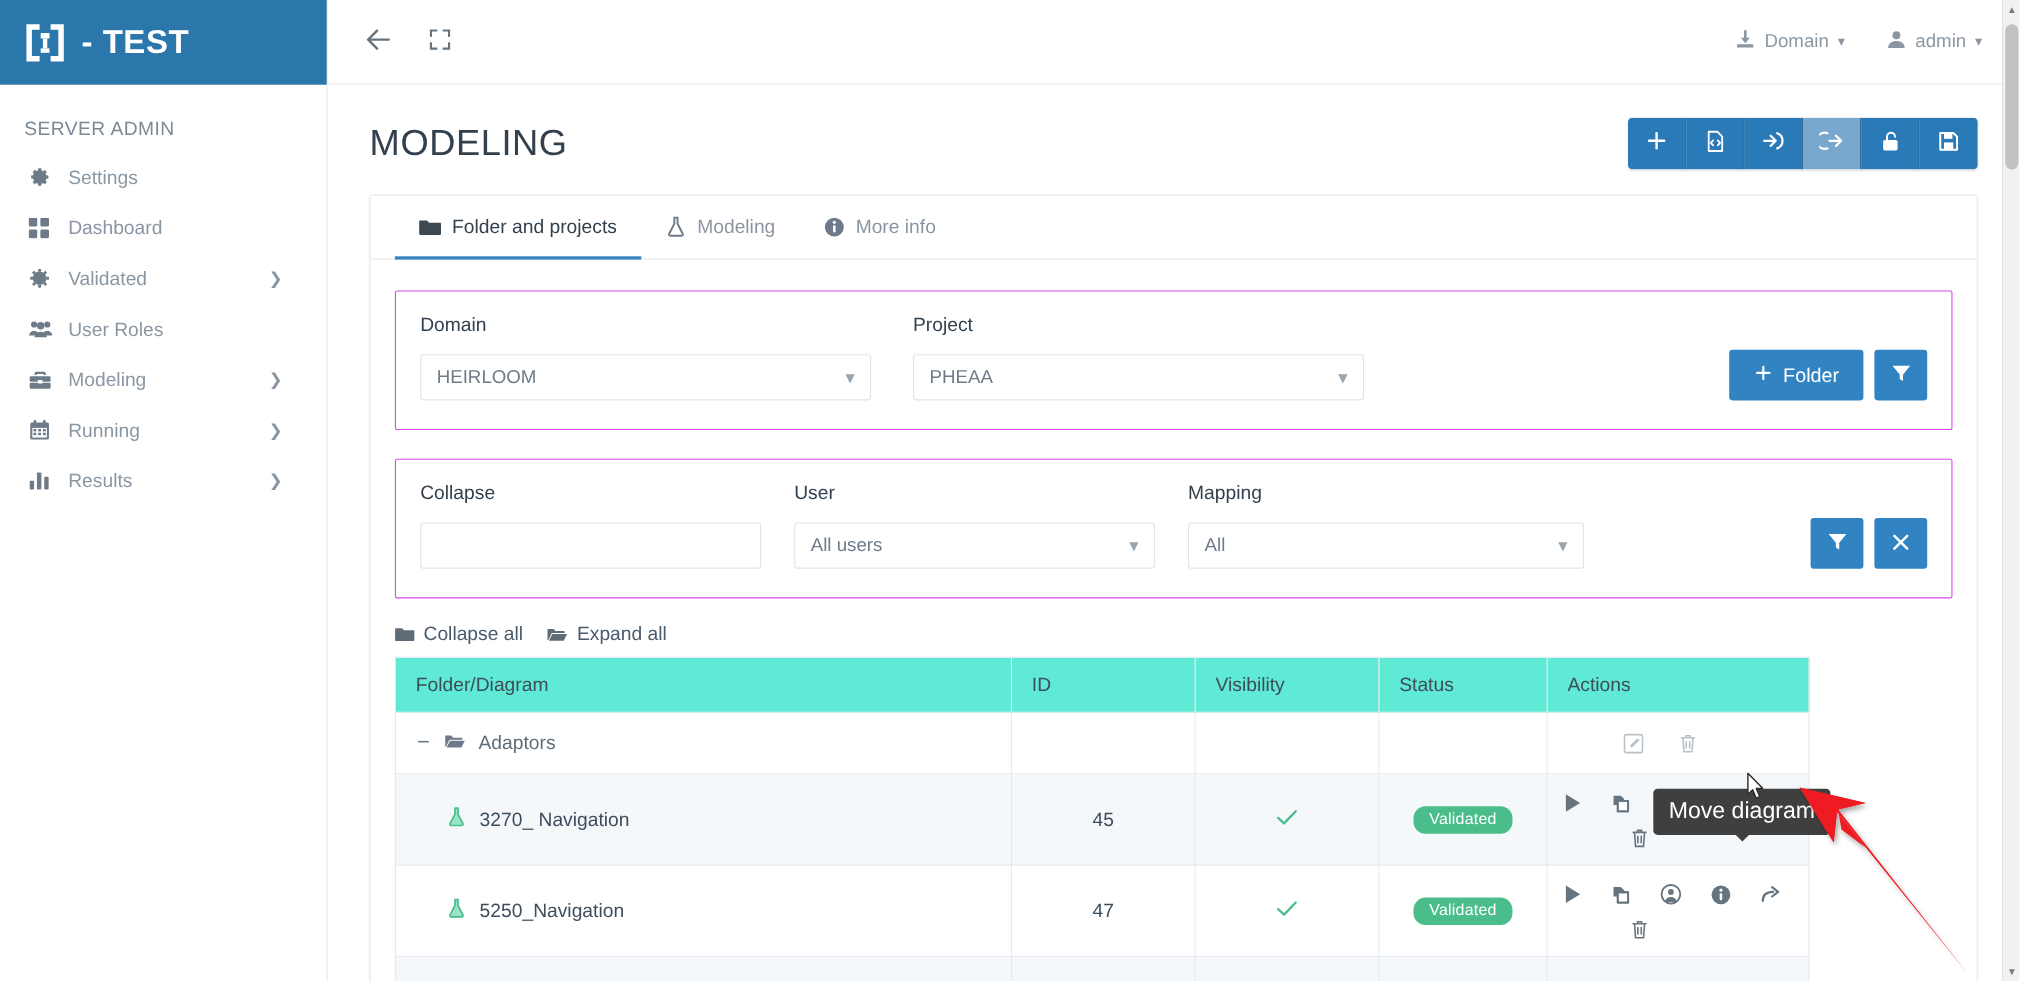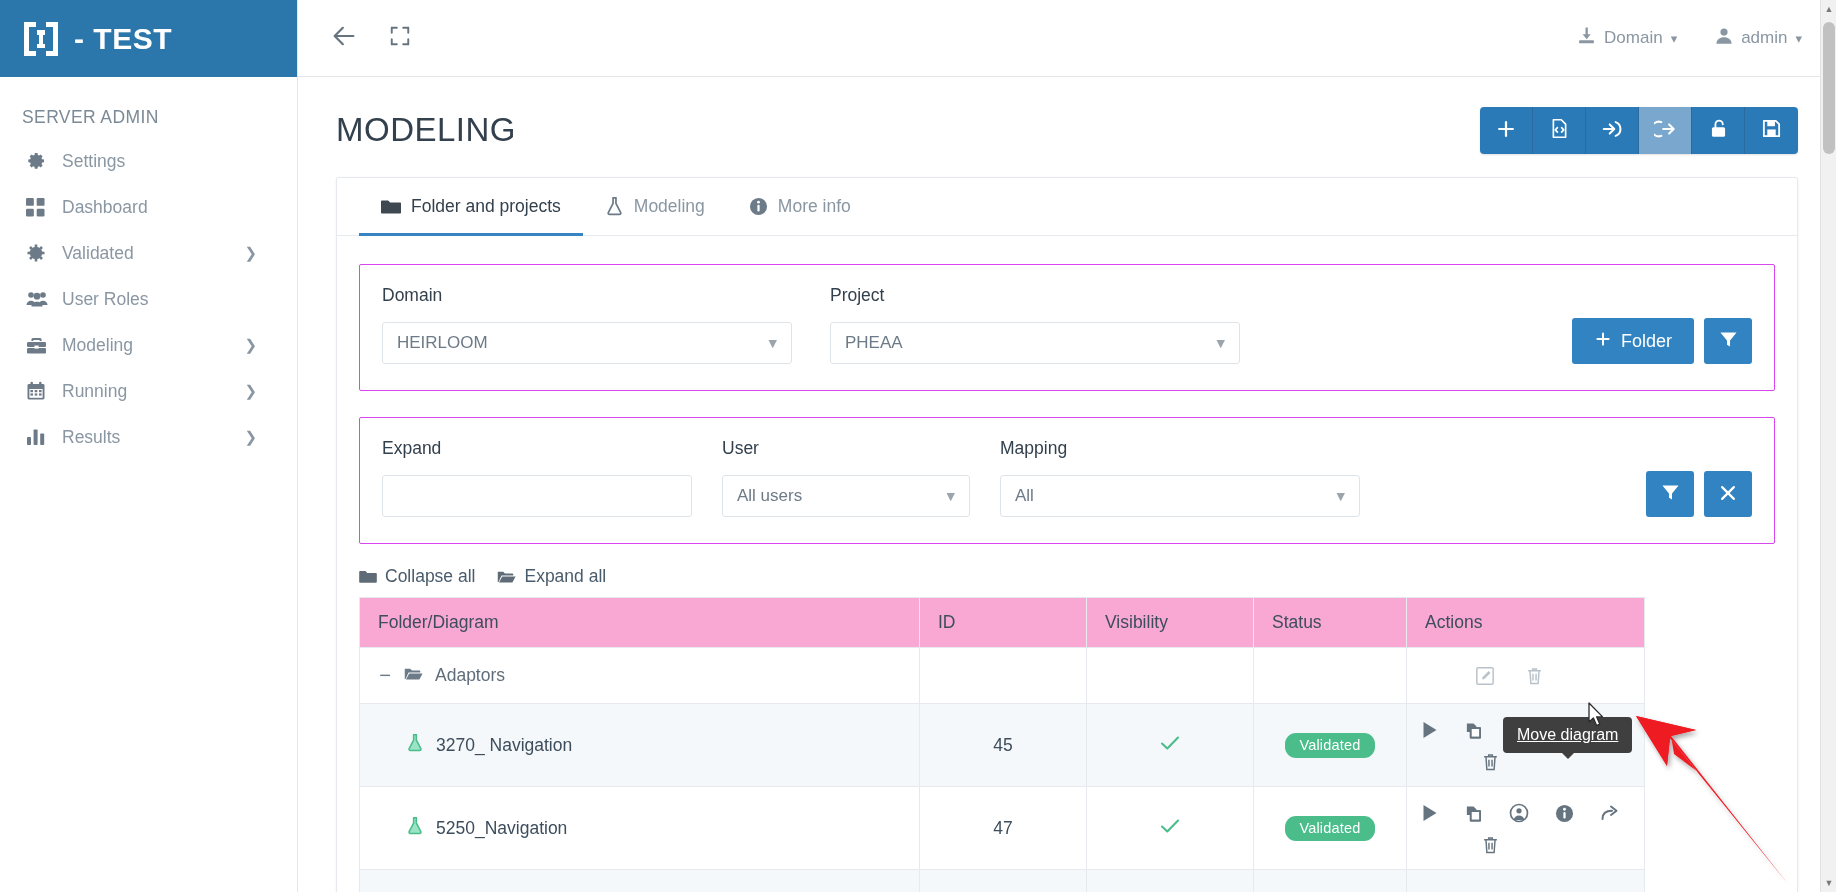--- a/index.html
+++ b/index.html
@@ -151,21 +151,21 @@
   }
   .tree-link { display: flex; align-items: center; gap: 8px; color: #4a5b6b; cursor: pointer; }
   .tree-link .ic { color: #5f6c78; display: flex; align-items: center; }
 
   table.grid {
     width: calc(100% - 44px); margin: 10px 22px 0 22px; border-collapse: collapse;
     table-layout: fixed;
   }
   table.grid th {
     text-align: left; font-weight: 400; font-size: 17.5px; color: #3d4d5c;
-    padding: 14px 0 14px 18px; border: 1px solid #e6eaee; border-left: none; background:#f9a8d4;
+    padding: 14px 0 14px 18px; border: 1px solid #e6eaee; border-left: none; background:#5eead4;
   }
   table.grid th:first-child { border-left: 1px solid #e6eaee; }
   table.grid td {
     border: 1px solid #e6eaee; border-left: none;
     padding: 0; vertical-align: middle; font-size: 17.5px; color: #3d4d5c;
   }
   table.grid td:first-child { border-left: 1px solid #e6eaee; }
   tr.row-alt td { background: #f5f8fa; }
   .folder-cell { display: flex; align-items: center; gap: 12px; padding: 16px 0 16px 18px; color:#5f6d7a; }
   .expander { color: #6d7b88; font-size: 20px; width: 14px; text-align:center; cursor: pointer; }
@@ -176,22 +176,22 @@
     padding: 4px 14px 5px 14px; font-size: 14.5px; letter-spacing: .2px;
   }
   .act-wrap { padding: 16px 26px 14px 14px; }
   .act-row { display: flex; align-items: center; gap: 26px; color: #66747f; }
   .act-row2 { display: flex; justify-content: center; margin-top: 12px; color: #66747f; padding-right: 58px;}
   .act { cursor: pointer; display: flex; align-items: center; justify-content: center; }
   .folder-act { display: flex; gap: 30px; padding: 16px 0 16px 68px; color: #b9c2c9; }
 
   
   .tooltip {
-    position: absolute; background: #3f3f3f; color: #fff; font-size: 16px;
-    padding: 9px 14px; border-radius: 4px; white-space: nowrap; z-index: 40; text-decoration: underline;
+    position: absolute; background: #3f3f3f; color: #fff; font-size: 21px;
+    padding: 9px 14px; border-radius: 4px; white-space: nowrap; z-index: 40;
   }
   .tooltip:after {
     content: ""; position: absolute; bottom: -6px; left: 50%; margin-left: -6px;
     border-left: 6px solid transparent; border-right: 6px solid transparent;
     border-top: 6px solid #3f3f3f;
   }
   .cursor-arrow { position: absolute; z-index: 45; }
   .red-arrow { position: absolute; z-index: 44; pointer-events: none; }
 
   
@@ -503,27 +503,27 @@
                 <svg width="19" height="19" viewBox="0 0 20 20" fill="#fff">
                     <path d="M1.5 2.6h17L11.6 11v6.3L8.4 15.4V11z"></path>
                   </svg>
               </span>
             </button>
           </div>
         </div>
 
         <div class="filter-card two">
           <div class="fgroup">
-            <span class="flabel">Expand</span>
+            <span class="flabel">Collapse</span>
             <input class="finput" type="text" value="" style="">
           </div>
           <div style="width:30px"></div>
           <div class="fgroup">
             <span class="flabel">User</span>
-            <div class="fselect" style="width:248px">
+            <div class="fselect" style="width:328px">
               <span>All users</span>
               <span class="arrow">▼</span>
             </div>
           </div>
           <div style="width:30px"></div>
           <div class="fgroup">
             <span class="flabel">Mapping</span>
             <div class="fselect" style="width:360px">
               <span>All</span>
               <span class="arrow">▼</span>

